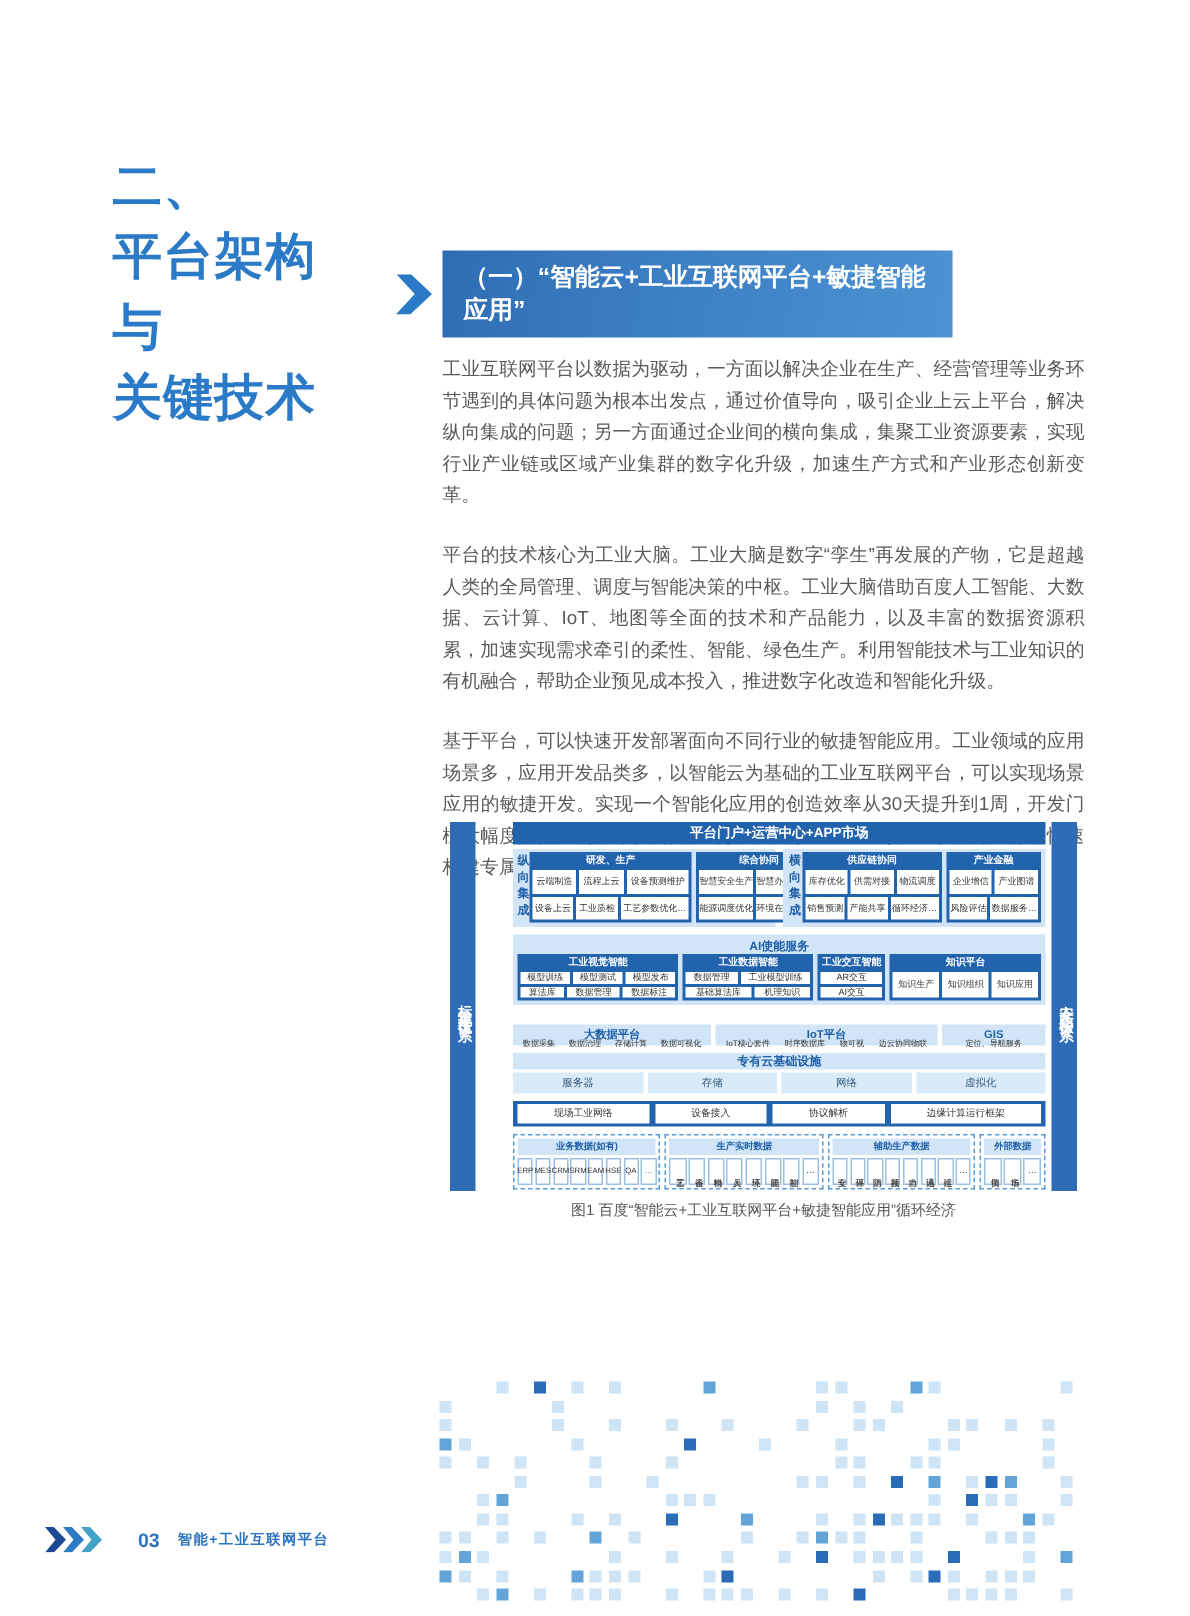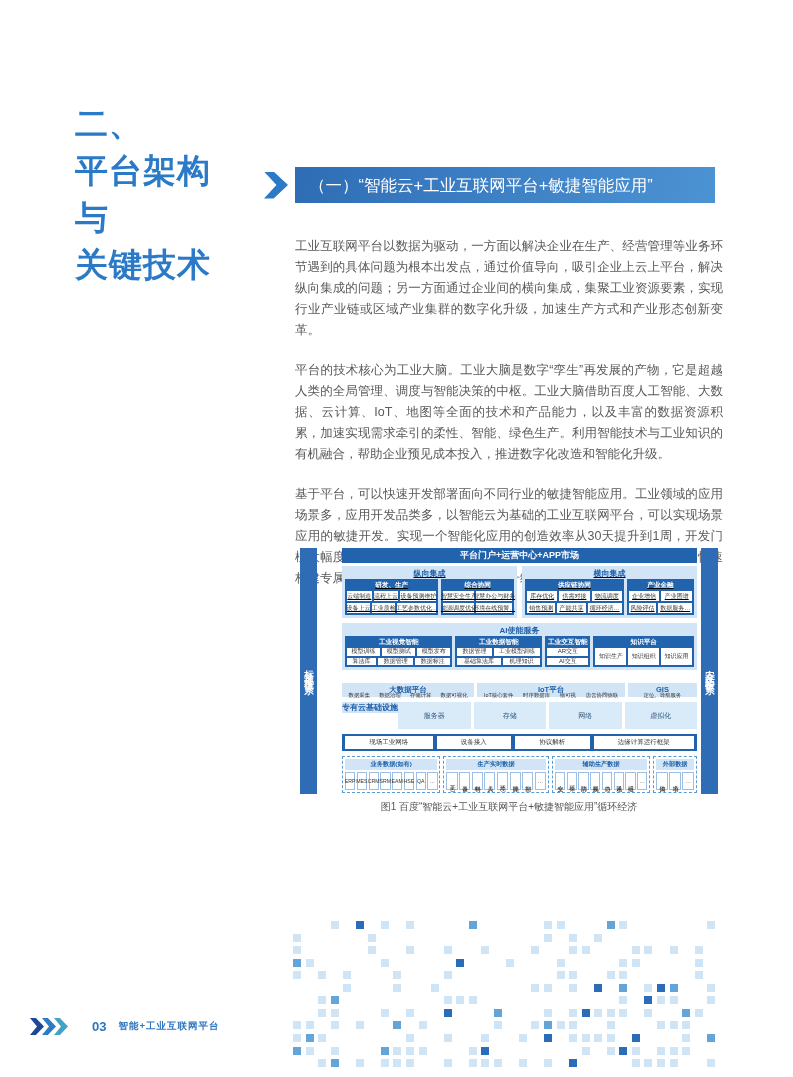--- a/index.html
+++ b/index.html
@@ -8,23 +8,23 @@
   .page{position:absolute;inset:0;}
 
   
   .side-heading{position:absolute;left:75px;top:100px;color:#2b7ac7;font-size:33px;
     font-weight:bold;line-height:47px;letter-spacing:1px;}
 
   
   .banner-wrap{position:absolute;left:264px;top:167px;display:flex;align-items:center;}
   .big-chevron{width:24px;height:27px;background:#2b7ac7;margin-right:7px;
     clip-path:polygon(0 0,40% 0,100% 50%,40% 100%,0 100%,52% 50%);}
-  .banner{width:420px;box-sizing:border-box;padding:7px 10px 7px 14px;
+  .banner{width:340px;box-sizing:border-box;padding:7px 10px 7px 14px;
     background:linear-gradient(100deg,#2e6db4 0%,#3879bf 30%,#4c93d3 100%);
-    color:#fff;font-weight:normal;font-size:16.5px;line-height:22px;}
+    color:#fff;font-weight:bold;font-size:16.5px;line-height:22px;}
   .banner .line2{padding-left:52px;}
 
   
   .paras{position:absolute;left:295px;top:236px;width:428px;color:#595959;
     font-size:12.5px;line-height:21px;text-align:justify;}
   .paras p{margin:0 0 19px 0;}
 
   
   .diagram{position:absolute;left:300px;top:548px;width:418px;height:246px;display:flex;}
   .vbar{width:17px;background:#2e6db6;color:#fff;font-size:9.5px;font-weight:bold;
@@ -34,28 +34,28 @@
   .layer-label{background:#fff;border:1px solid #a9c9e8;color:#2e75c0;font-weight:bold;
     font-size:7.5px;display:flex;align-items:center;justify-content:center;white-space:nowrap;}
   .label-col .layer-label:nth-child(1){height:70px;}
   .label-col .layer-label:nth-child(2){height:74px;}
   .label-col .layer-label:nth-child(3){height:27px;}
   .label-col .layer-label:nth-child(4){height:17px;}
   .label-col .layer-label:nth-child(5){height:37px;}
   .dbody{flex:1;display:flex;flex-direction:column;gap:5px;margin-right:4px;min-width:0;padding-left:25px;}
   .r-saas{height:70px;display:flex;flex-direction:column;}
   .r-paas{height:74px;display:flex;flex-direction:column;}
-  .r-iaas{height:27px;display:flex;flex-direction:row;}
+  .r-iaas{height:27px;display:flex;flex-direction:column;}
   .r-edge{height:17px;}
   .r-src{height:37px;display:flex;gap:3px;}
 
   .topbar{height:15px;background:#2263ae;color:#fff;font-weight:bold;font-size:9px;
     display:flex;align-items:center;justify-content:center;margin-bottom:3px;}
   .saas-panels{flex:1;display:flex;gap:5px;min-height:0;}
-  .int-panel{flex:1;background:#d2e5f6;padding:2px 3px 3px;display:flex;flex-direction:column;min-width:0;text-decoration:underline;}
+  .int-panel{flex:1;background:#d2e5f6;padding:2px 3px 3px;display:flex;flex-direction:row;min-width:0;}
   .int-title{color:#1f5fa8;font-weight:bold;font-size:8px;text-align:center;height:11px;line-height:11px;}
   .int-groups{flex:1;display:flex;gap:3px;min-height:0;}
   .sgroup{background:#2263ae;padding:2px;display:flex;flex-direction:column;gap:2px;min-width:0;}
   .sgroup-title{color:#fff;font-size:6.6px;font-weight:bold;text-align:center;line-height:8px;}
   .cells{display:flex;gap:2px;flex:1;min-height:0;}
   .cell{flex:1 1 auto;background:#fff;color:#333;font-size:6px;display:flex;align-items:center;
     justify-content:center;text-align:center;padding:0 1px;white-space:nowrap;min-width:0;}
 
   .ai-panel{background:#d2e5f6;padding:2px 3px 3px;display:flex;flex-direction:column;height:47px;box-sizing:border-box;}
   .ai-groups{flex:1;display:flex;gap:3px;min-height:0;}

